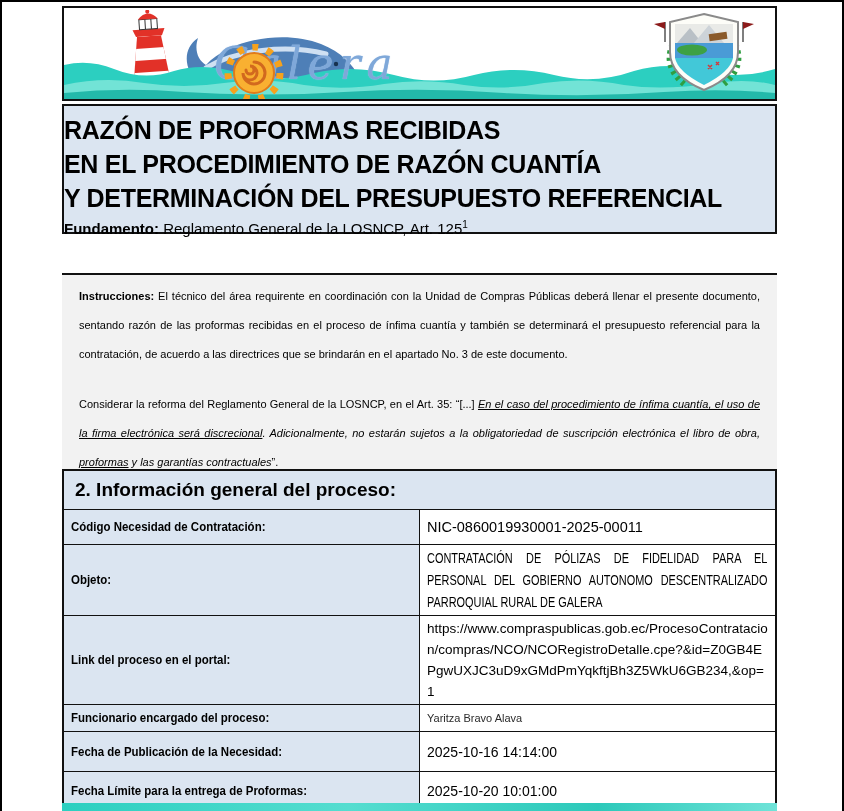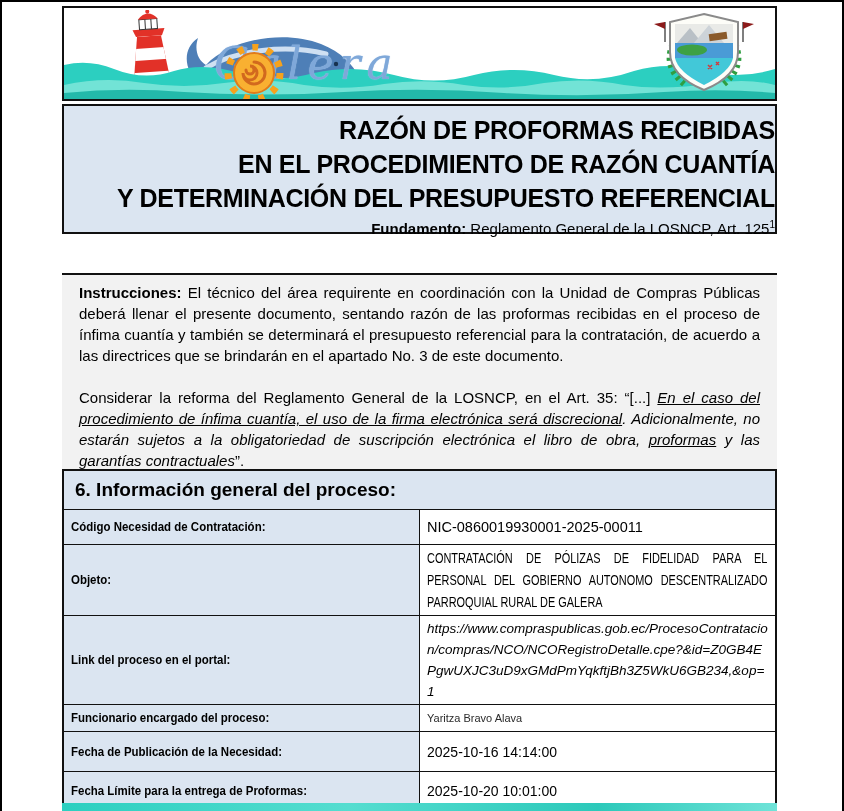--- a/index.html
+++ b/index.html
@@ -19,51 +19,51 @@
   .whale{position:absolute;left:112px;top:24px;z-index:2;}
   .waves{position:absolute;left:0;bottom:0;width:711px;height:40px;z-index:3;}
   .galera-script{position:absolute;left:150px;top:34px;z-index:4;
                  font-family:"DejaVu Serif",serif;font-style:italic;font-size:44px;line-height:44px;
                  color:#7fa8d9;letter-spacing:6px;text-shadow:0 0 1px #a9c6e8;}
   .sun{position:absolute;left:158px;top:36px;z-index:5;}
   .shield{position:absolute;left:588px;top:2px;z-index:4;}
 
   
   .title-box{position:absolute;left:60px;top:102px;width:715px;height:130px;box-sizing:border-box;
-             background:#dbe5f1;border:2px solid #111;text-align:right;padding-top:7px;}
+             background:#dbe5f1;border:2px solid #111;text-align:left;padding-top:7px;}
   .title-line{font-size:25px;font-weight:bold;line-height:34px;letter-spacing:-.3px;}
   .fundamento{font-size:15px;margin-top:4px;}
   .fundamento b{font-weight:bold;}
   .fundamento sup{font-size:10px;}
 
   
   .instructions-box{position:absolute;left:60px;top:271px;width:715px;box-sizing:border-box;
                     background:#f2f2f2;border-top:2px solid #111;border-bottom:2px solid #111;
                     padding:7px 17px 12px 17px;}
-  .instructions-box p{margin:0;font-size:15px;line-height:21px;text-align:justify;}
+  .instructions-box p{margin:0;font-size:11px;line-height:29px;text-align:justify;}
   .instructions-box p + p{margin-top:21px;}
   .seg-italic{font-style:italic;}
   .seg-underline{text-decoration:underline;}
   .b{font-weight:bold;}
 
   
   .sec1{position:absolute;left:60px;top:467px;width:715px;border-collapse:collapse;
         border:2px solid #111;table-layout:fixed;}
   .sec1 td{border:1px solid #111;padding:2px 7px;vertical-align:middle;box-sizing:border-box;}
   .sec-heading{background:#dbe5f1;font-size:19px;font-weight:bold;padding:8px 11px !important;}
   td.lbl{background:#dbe5f1;width:248px;}
   .lbl-inner{font-weight:bold;font-size:13.5px;line-height:18px;width:118%;
              transform:scaleX(.85);transform-origin:0 50%;text-align:justify;}
   td.val{font-size:14.5px;}
   .r-a{height:35px;} .r-b{height:70px;} .r-c{height:70px;}
   .r-d{height:27px;} .r-e{height:40px;} .r-f{height:40px;}
   td.val-top{vertical-align:top;}
   .val-objeto-inner{width:128%;transform:scaleX(.78);transform-origin:0 0;
                     font-size:14px;line-height:22px;text-align:justify;}
-  td.val-url{font-size:13.5px;line-height:21px;word-break:break-all;font-style:italic;}
+  td.val-url{font-size:13.5px;line-height:21px;word-break:break-all;}
   td.val-small{font-size:11px;color:#2b2b2b;margin-left:45px;}
   td.val-date{font-size:14px;}
 
   
   .bottom-strip{position:absolute;left:60px;bottom:0;width:715px;height:8px;
                 background:linear-gradient(90deg,#2ccfc0,#55ddd0 40%,#2cc9ba 75%,#6fe3d8);}
 </style>
 </head>
 <body>
 
@@ -143,21 +143,21 @@
   </div>
 
   <div class="instructions-box">
     <p><span class="b">Instrucciones:</span><span> El técnico del área requirente en coordinación con la Unidad de Compras Públicas deberá llenar el presente documento, sentando razón de las proformas recibidas en el proceso de ínfima cuantía y también se determinará el presupuesto referencial para la contratación, de acuerdo a las directrices que se brindarán en el apartado No. 3 de este documento.</span></p>
     <p><span>Considerar la reforma del Reglamento General de la LOSNCP, en el Art. 35: “[...] </span><span class="seg-italic seg-underline">En el caso del procedimiento de ínfima cuantía, el uso de la firma electrónica será discrecional</span><span class="seg-italic">. </span><span class="seg-italic">Adicionalmente, no estarán sujetos a la obligatoriedad de suscripción electrónica el libro de obra, </span><span class="seg-italic seg-underline">proformas</span><span class="seg-italic"> y las garantías contractuales</span><span>”.</span></p>
   </div>
 
   <table class="sec1">
     <tbody>
         <tr>
-      <td class="sec-heading" colspan="2">6. Información general del proceso:</td>
+      <td class="sec-heading" colspan="2">2. Información general del proceso:</td>
     </tr>
     <tr class="r-a">
       <td class="lbl">
             <div class="lbl-inner">Código Necesidad de Contratación:</div>
           </td>
       <td class="val">NIC-0860019930001-2025-00011</td>
     </tr>
     <tr class="r-b">
       <td class="lbl">
             <div class="lbl-inner">Objeto:</div>

